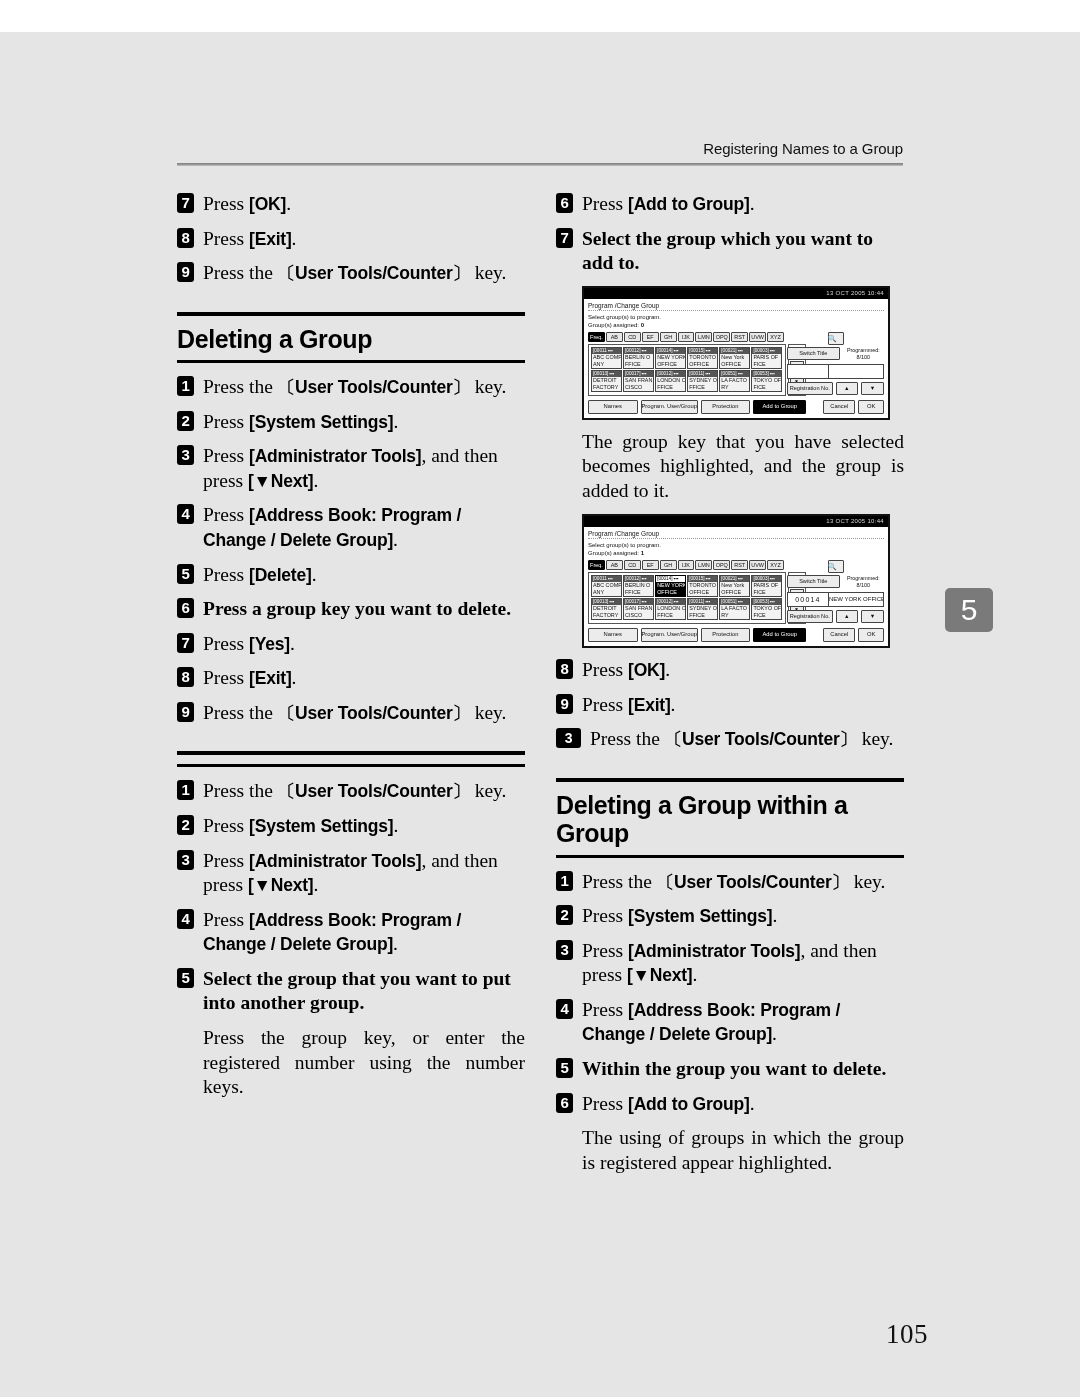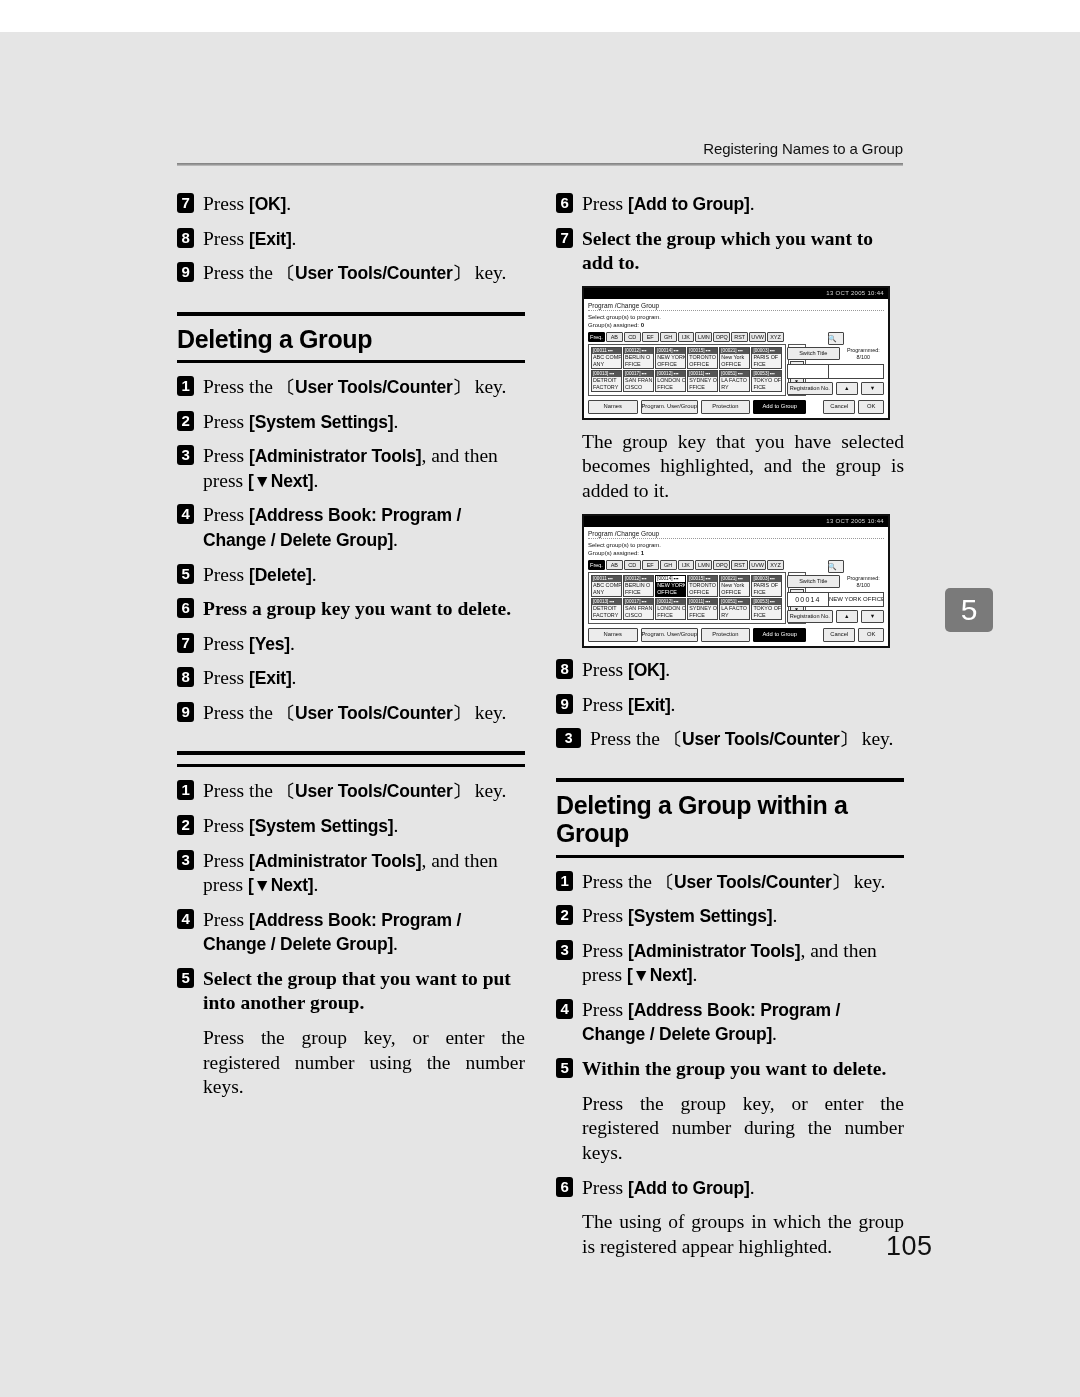--- a/index.html
+++ b/index.html
@@ -351,22 +351,22 @@
     font-size: 30px;
     font-weight: normal;
     line-height: 44px;
     text-align: center;
   }
 
   
   .pageno {
     position: absolute;
     left: 886px;
-    top: 1199px;
-    font-family: Liberation Sans, sans-serif;
+    top: 1287px;
+    font-family: Liberation Serif, serif;
     font-size: 27px;
     letter-spacing: 0.5px;
     color: #111;
   }
 </style>
 </head>
 <body>
 
 <div class="page">
 
@@ -783,21 +783,20 @@
       </div>
       <div class="step">
         <span class="num">4</span>
         <span class="txt"><span class="ser">Press </span><span class="kb">[Address Book: Program / Change / Delete Group]</span><span class="ser">.</span></span>
       </div>
       <div class="step">
         <span class="num">5</span>
         <span class="txt step-bold">Within the group you want to delete.</span>
       </div>
 
-      <p class="para ind">Press the group key, or enter the registered number during the number keys.</p>
 
       <div class="step">
         <span class="num">6</span>
         <span class="txt"><span class="ser">Press </span><span class="kb">[Add to Group]</span><span class="ser">.</span></span>
       </div>
 
       <p class="para ind">The using of groups in which the group is registered appear highlighted.</p>
     </div>
 
   </div>

